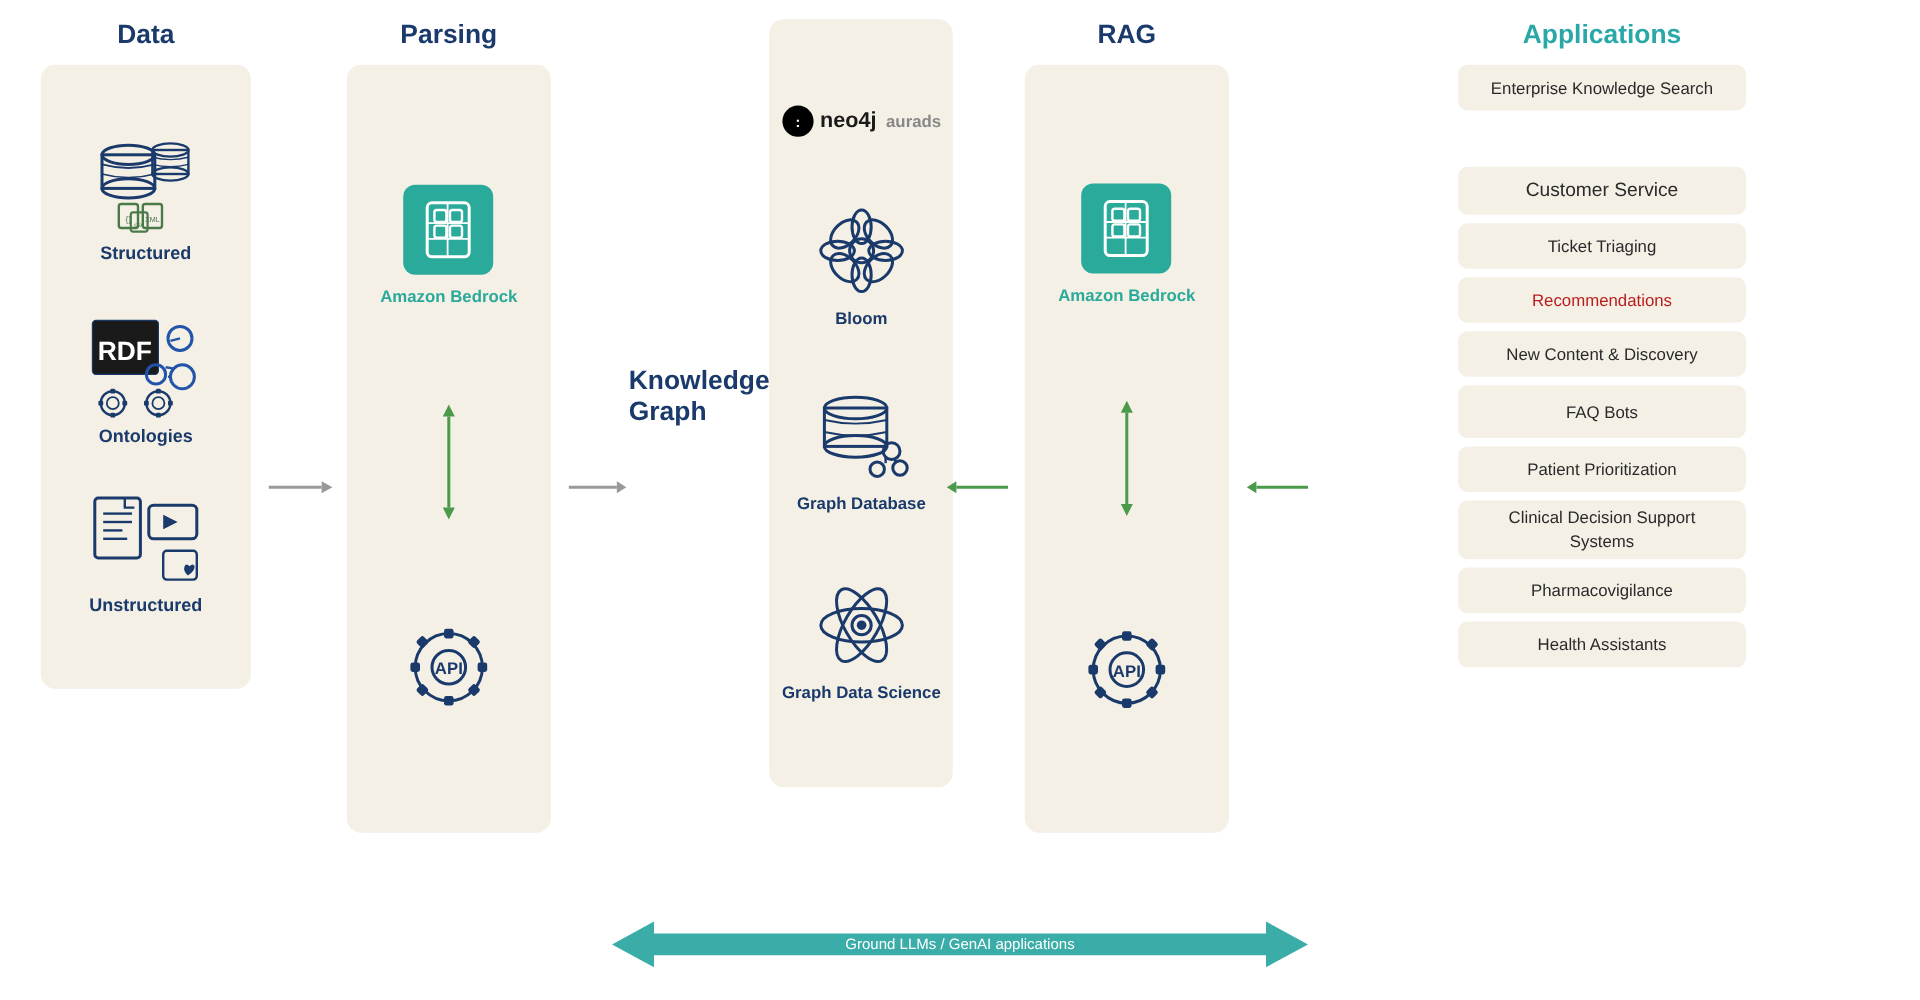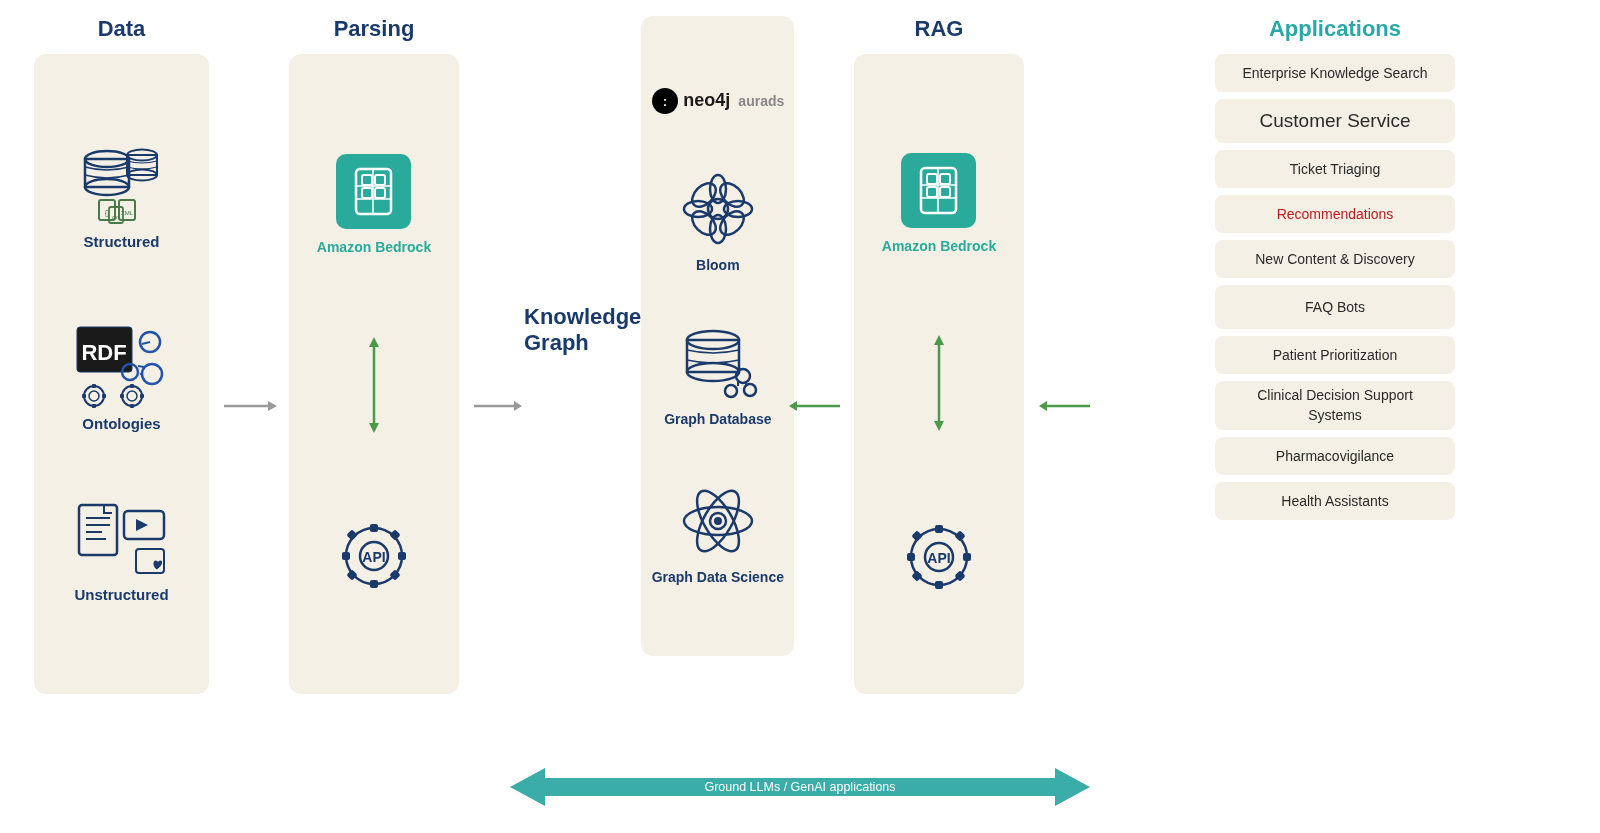--- a/index.html
+++ b/index.html
@@ -16,21 +16,21 @@
   </style>
 </head>
 <body>
 
 <div style="width:1600px; height:833px; background:#fff; display:flex; flex-direction:column; padding:16px 24px 8px 24px;">
 
   <div style="display:flex; align-items:flex-start; width:100%; flex:1; gap:0;">
 
     <div style="display:flex;flex-direction:column;align-items:center;width:195px;">
       <div style="font-size:22px;font-weight:800;color:#1a3a6b;margin-bottom:12px;">Data</div>
-      <div style="background:#f5f0e6;border-radius:12px;width:175px;height:640px;display:flex;flex-direction:column;align-items:center;justify-content:space-evenly;padding:20px 10px;">
+      <div style="background:#f5f0e6;border-radius:12px;width:175px;height:520px;display:flex;flex-direction:column;align-items:center;justify-content:space-evenly;padding:20px 10px;">
 
         <div style="display:flex;flex-direction:column;align-items:center;gap:8px;">
           <svg width="90" height="80" viewBox="0 0 90 80">
 
             <ellipse cx="30" cy="14" rx="22" ry="8" fill="none" stroke="#1a3a6b" stroke-width="2.5"></ellipse>
             <rect x="8" y="14" width="44" height="28" fill="none" stroke="#1a3a6b" stroke-width="2.5"></rect>
             <ellipse cx="30" cy="42" rx="22" ry="8" fill="none" stroke="#1a3a6b" stroke-width="2.5"></ellipse>
             <path d="M8 22 Q30 28 52 22" fill="none" stroke="#1a3a6b" stroke-width="1.5"></path>
             <path d="M8 30 Q30 36 52 30" fill="none" stroke="#1a3a6b" stroke-width="1.5"></path>
 
@@ -292,21 +292,21 @@
       </svg>
     </div>
 
     <div style="display:flex;flex-direction:column;align-items:center;flex:1;">
       <div style="font-size:22px;font-weight:800;color:#2aa8a8;margin-bottom:12px;">Applications</div>
       <div style="display:flex;flex-direction:column;gap:7px;width:240px;">
 
         <div style="background:#f5f0e6;border-radius:8px;padding:11px 14px;text-align:center;font-size:14px;color:#2a2a2a;">
           <span>Enterprise Knowledge Search</span>
         </div>
-        <div style="background:#f5f0e6;border-radius:8px;padding:11px 14px;text-align:center;font-size:19px;color:#2a2a2a;">
+        <div style="background:#f5f0e6;border-radius:8px;padding:11px 14px;text-align:center;font-size:16px;color:#2a2a2a;margin-top:40px;">
           <span>Customer Service</span>
         </div>
         <div style="background:#f5f0e6;border-radius:8px;padding:11px 14px;text-align:center;font-size:14px;color:#2a2a2a;">
           <span>Ticket Triaging</span>
         </div>
         <div style="background:#f5f0e6;border-radius:8px;padding:11px 14px;text-align:center;font-size:14px;color:#b91c1c;">
           <span>Recommendations</span>
         </div>
         <div style="background:#f5f0e6;border-radius:8px;padding:11px 14px;text-align:center;font-size:14px;color:#2a2a2a;">
           <span>New Content &amp; Discovery</span>

